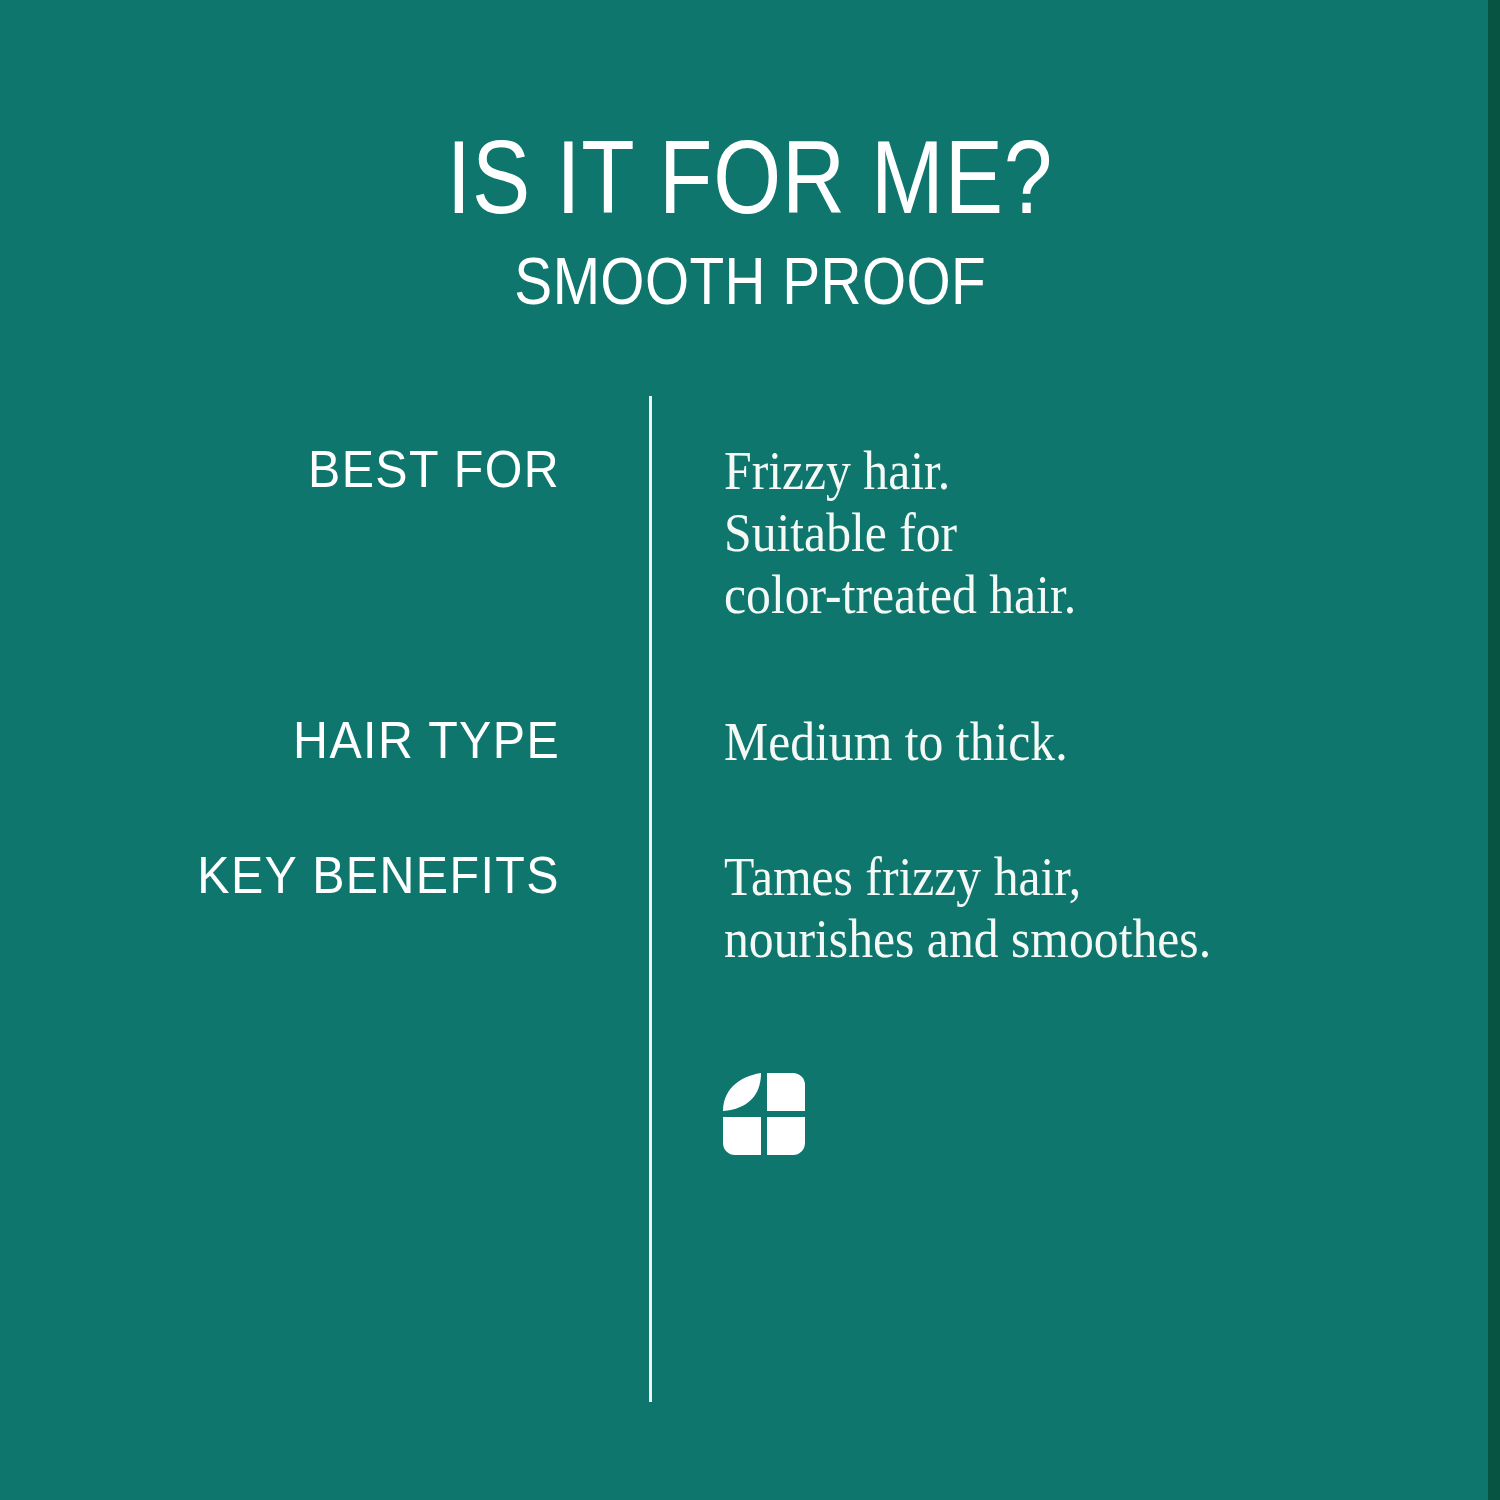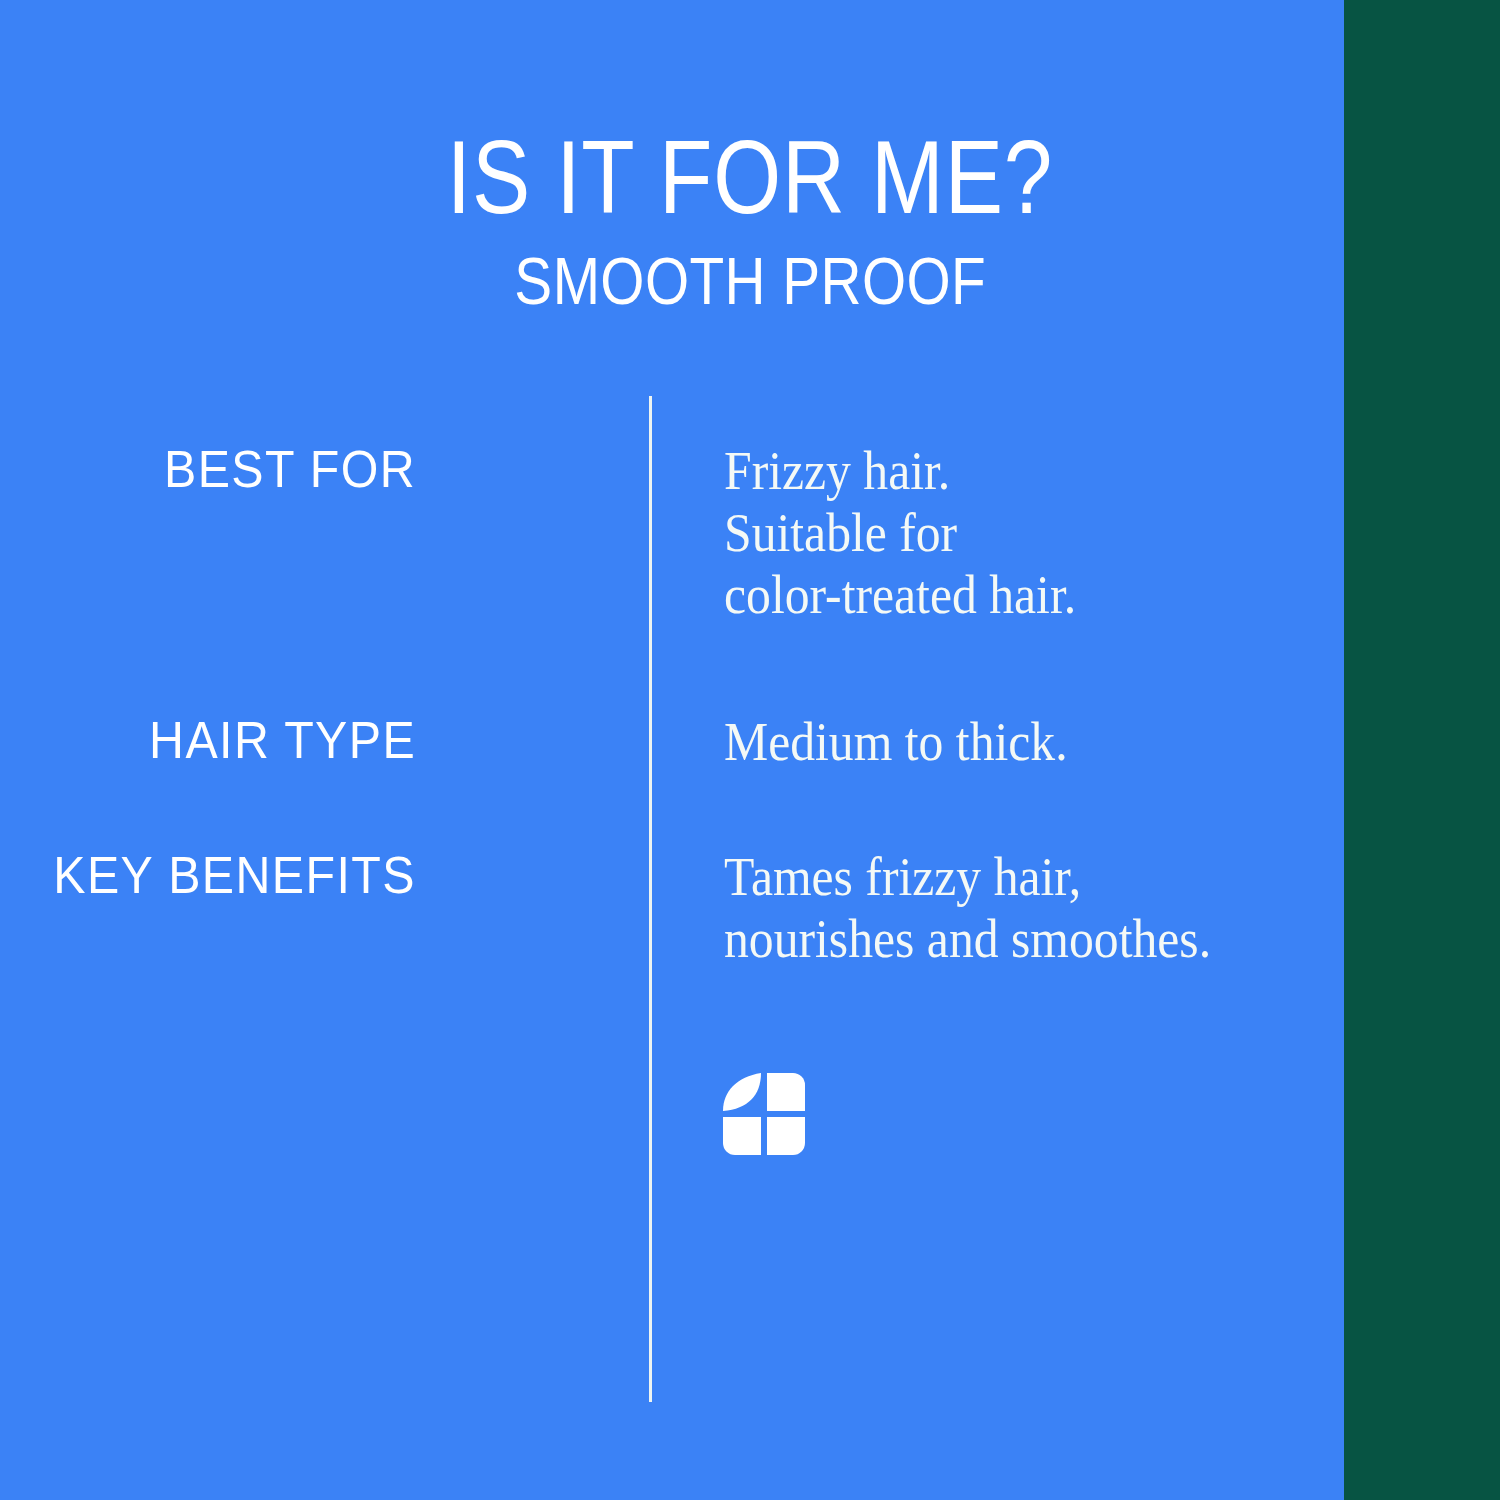--- a/index.html
+++ b/index.html
@@ -8,23 +8,23 @@
   }
   body {
     width: 1500px;
     height: 1500px;
     background: #075443;
     font-family: "Liberation Sans", sans-serif;
     overflow: hidden;
   }
   .card {
     position: relative;
-    width: 1344px;
+    width: 1488px;
     height: 1500px;
-    background: #3b82f6;
+    background: #0f766e;
   }
 
   
   .header {
     position: absolute;
     left: 0;
     top: 0;
     width: 1500px;
     text-align: center;
   }

